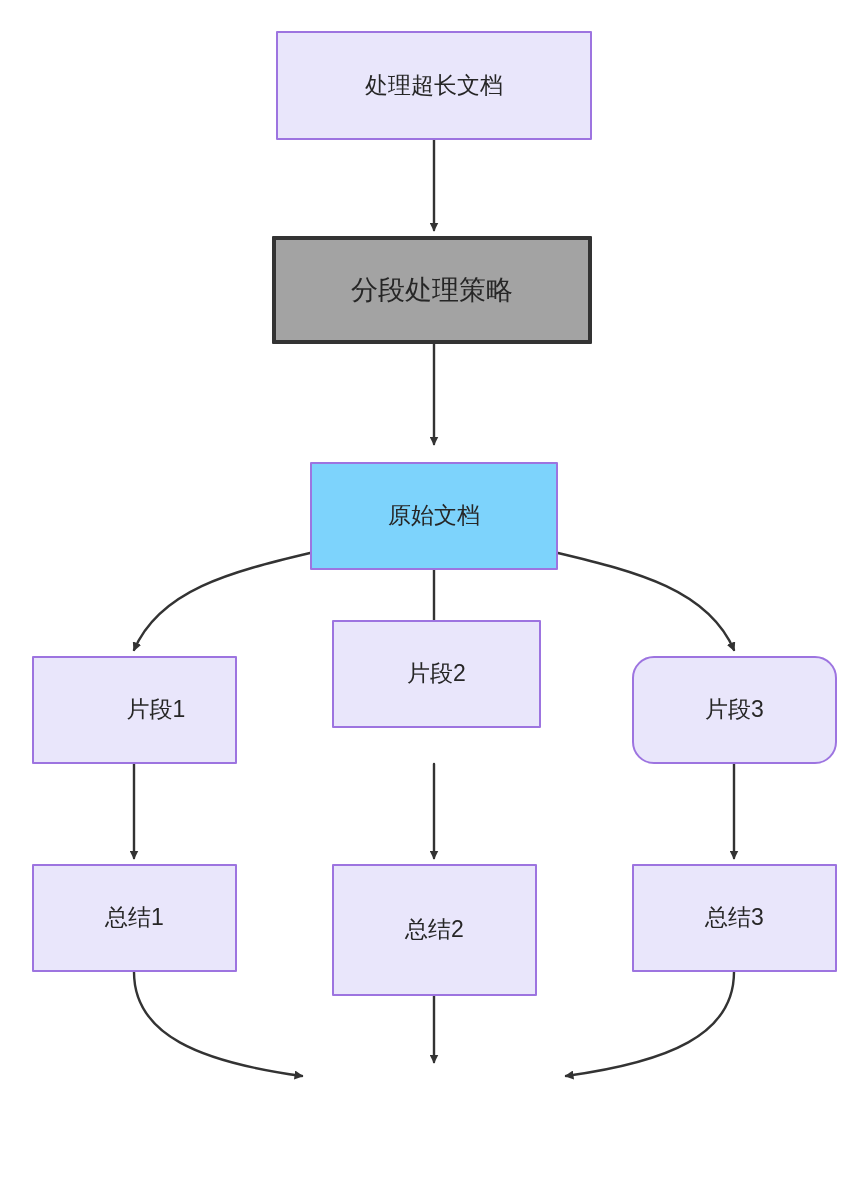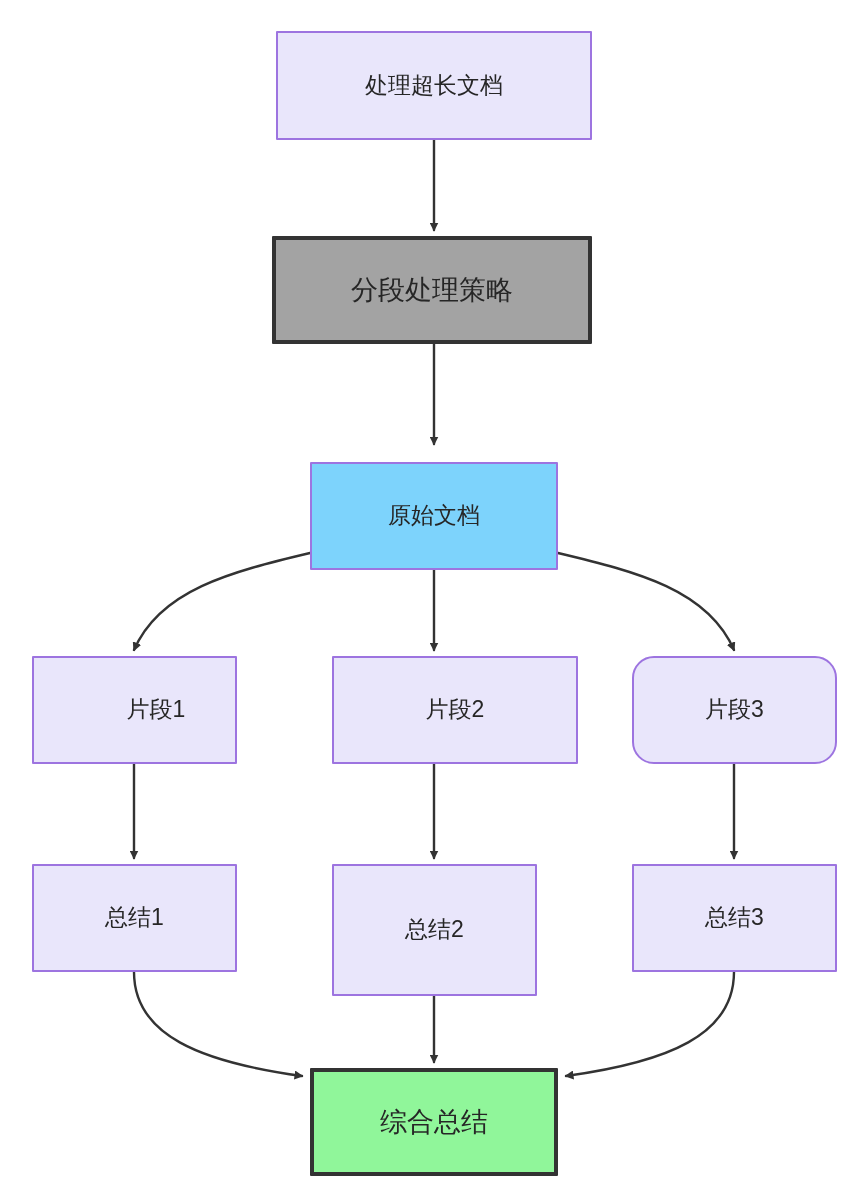--- a/index.html
+++ b/index.html
@@ -101,37 +101,34 @@
   </div>
 
   <div class="node plain" style="left: 310px; top: 450px; width: 248px; height: 108px; background: #7dd3fc; border-color: rgb(157, 116, 224); margin-top: 12px;">
     <span class="node-label">原始文档</span>
   </div>
 
   <div class="node plain" style="left: 32px; top: 656px; width: 205px; height: 108px; background: rgb(233, 230, 251); border-color: rgb(157, 116, 224); padding-left: 43px;">
     <span class="node-label">片段1</span>
   </div>
 
-  <div class="node plain" style="left: 332px; top: 656px; width: 246px; height: 108px; background: rgb(233, 230, 251); border-color: rgb(157, 116, 224);">
+  <div class="node plain" style="left: 332px; top: 620px; width: 209px; height: 108px; background: rgb(233, 230, 251); border-color: rgb(157, 116, 224);">
     <span class="node-label">片段2</span>
   </div>
 
   <div class="node plain" style="left: 632px; top: 656px; width: 205px; height: 108px; background: rgb(233, 230, 251); border-color: rgb(157, 116, 224); border-radius: 22px;">
     <span class="node-label">片段3</span>
   </div>
 
   <div class="node plain" style="left: 32px; top: 864px; width: 205px; height: 108px; background: rgb(233, 230, 251); border-color: rgb(157, 116, 224); text-align: center;">
     <span class="node-label">总结1</span>
   </div>
 
   <div class="node plain" style="left: 332px; top: 864px; width: 205px; height: 132px; background: rgb(233, 230, 251); border-color: rgb(157, 116, 224);">
     <span class="node-label">总结2</span>
   </div>
 
   <div class="node plain" style="left: 632px; top: 864px; width: 205px; height: 108px; background: rgb(233, 230, 251); border-color: rgb(157, 116, 224);">
     <span class="node-label">总结3</span>
   </div>
 
-  <div class="node result" style="left: 310px; top: 1068px; width: 248px; height: 108px; background: rgb(144, 246, 154); border-color: rgb(51, 51, 51);">
-    <span class="node-label">综合总结</span>
-  </div>
 
 </div>
 
 </body></html>

